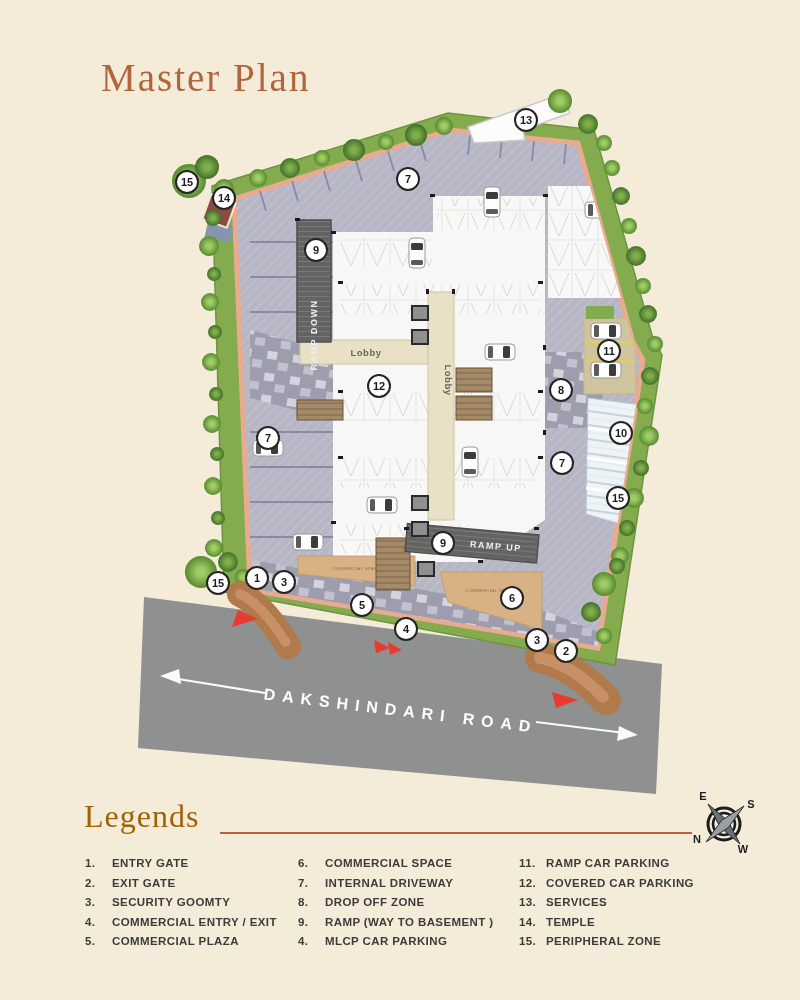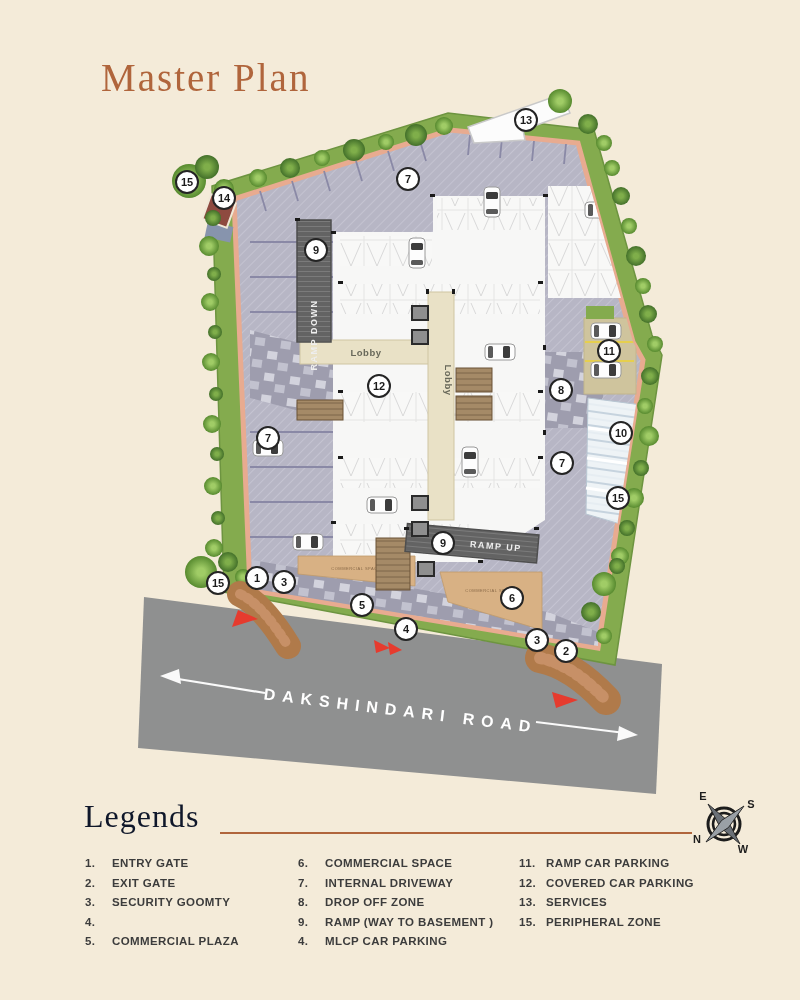--- a/index.html
+++ b/index.html
@@ -10,21 +10,21 @@
   }
   .title{
     position:absolute;left:84px;top:38px;margin:17px;
     font-family:"Liberation Serif",serif;font-weight:normal;
     font-size:39px;letter-spacing:2px;color:#b0653c;
   }
   .plan-svg{position:absolute;left:0;top:0;}
   .legends-title{
     position:absolute;left:84px;top:798px;margin:0;
     font-family:"Liberation Serif",serif;font-weight:normal;
-    font-size:32px;letter-spacing:1px;color:#0f172a;
+    font-size:32px;letter-spacing:1px;color:#a16207;
   }
   .rule{position:absolute;left:220px;top:832px;width:472px;height:2px;background:#b0653c;}
   .compass{position:absolute;left:684px;top:780px;}
   .legend-grid{position:absolute;left:85px;top:854px;display:flex;}
   .legend-col{list-style:none;margin:0;padding:0;}
   .legend-col.c1{width:213px;}
   .legend-col.c2{width:221px;}
   .legend-col.c3{width:226px;}
   .legend-col li{display:flex;font-size:11.5px;font-weight:bold;color:#3c3c3c;
     line-height:19.5px;letter-spacing:0.4px;}
@@ -416,20 +416,21 @@
         <li>
             <span class="num">2.</span>
             <span class="lab">EXIT GATE</span>
           </li>
         <li>
             <span class="num">3.</span>
             <span class="lab">SECURITY GOOMTY</span>
           </li>
         <li>
             <span class="num">4.</span>
+            <span class="lab">COMMERCIAL ENTRY / EXIT</span>
           </li>
         <li>
             <span class="num">5.</span>
             <span class="lab">COMMERCIAL PLAZA</span>
           </li>
       </ul>
       <ul class="legend-col c2">
         <li>
             <span class="num">6.</span>
             <span class="lab">COMMERCIAL SPACE</span>
@@ -456,20 +457,24 @@
             <span class="num">11.</span>
             <span class="lab">RAMP CAR PARKING</span>
           </li>
         <li>
             <span class="num">12.</span>
             <span class="lab">COVERED CAR PARKING</span>
           </li>
         <li>
             <span class="num">13.</span>
             <span class="lab">SERVICES</span>
+          </li>
+        <li>
+            <span class="num">14.</span>
+            <span class="lab">TEMPLE</span>
           </li>
         <li>
             <span class="num">15.</span>
             <span class="lab">PERIPHERAL ZONE</span>
           </li>
       </ul>
     </div>
   </section>
 </div>
 

